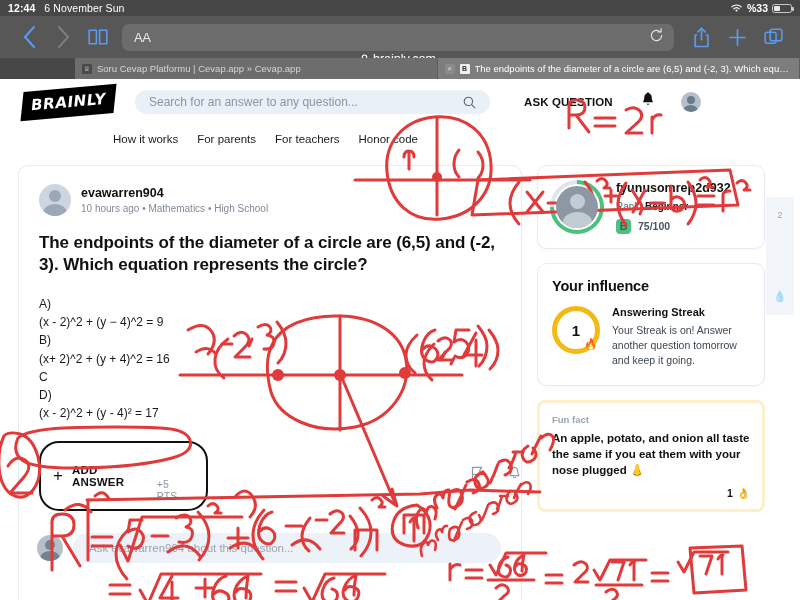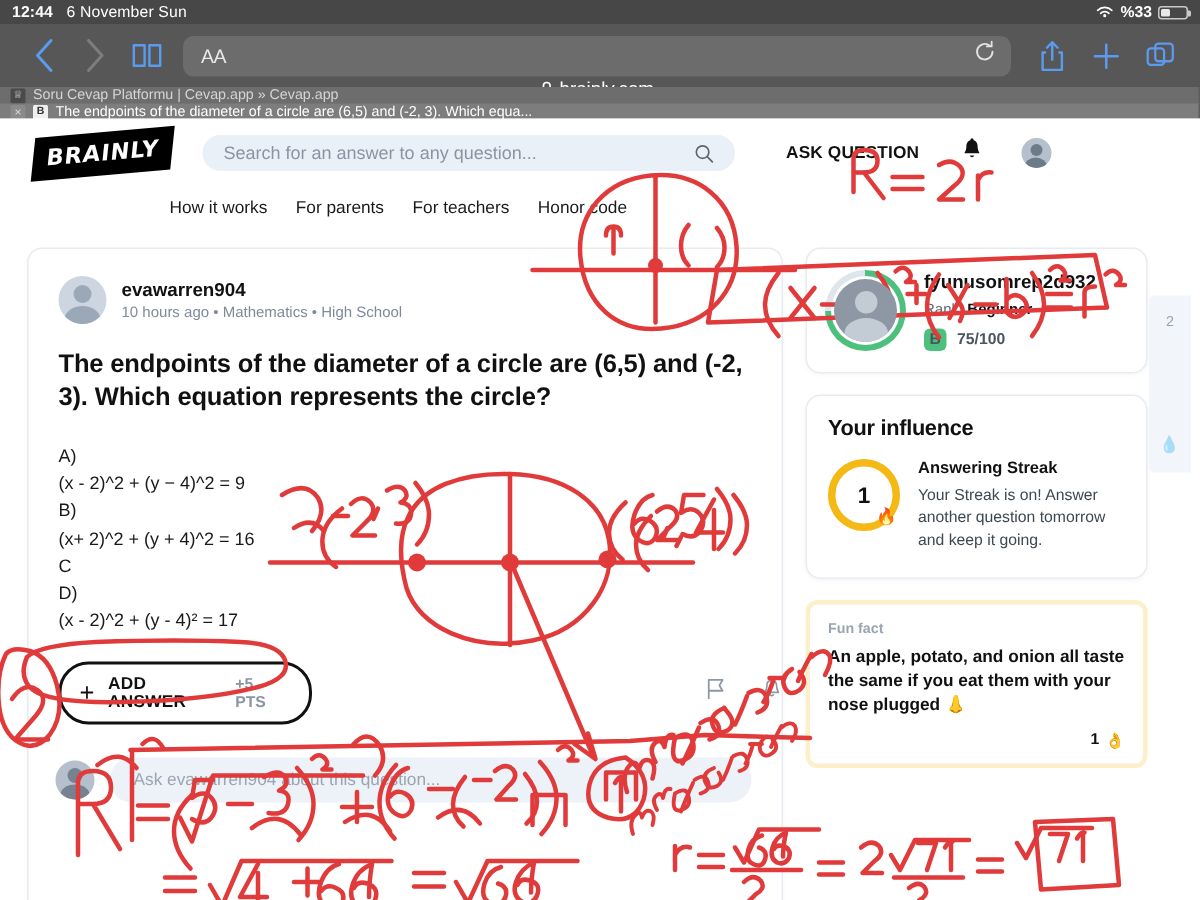--- a/index.html
+++ b/index.html
@@ -51,21 +51,21 @@
     align-items: center; justify-content: center; gap: 4px;
     color: #ffffff; font-size: 12.5px; margin-top: 44px;
   }
   .url-reload { margin-left: auto; margin-right: 10px; color: #e2e2e2; z-index:2;}
   .tb-right { display: flex; align-items: center; gap: 2px; margin-right: 10px; }
   .tb-right > div { width: 34px; display:flex; align-items:center; justify-content:center; color:#5a9bf0;}
 
   
   .tabstrip {
     position: absolute; top: 58px; left: 0; width: 800px; height: 21px;
-    background: #6d6d6d; display: flex; align-items: stretch; flex-direction: column;
+    background: #6d6d6d; display: flex; align-items: stretch;
   }
   .tabstrip .spacer { width: 75px; background: #474747; }
   .tab {
     flex: 1; display: flex; align-items: center; gap: 5px;
     font-size: 9.5px; padding: 0 7px; min-width: 0;
     border-right: 1px solid #5d5d5d;
   }
   .tab.inactive { background: #6d6d6d; color: #d5d5d5; }
   .tab.active { background: #7d7d7d; color: #ffffff; }
   .tab .fav {
@@ -150,21 +150,21 @@
   }
   .q-options { margin: 18px 20px 0; font-size: 12px; color: #1a1a1a; line-height: 1.52; }
   .addrow { display: flex; align-items: center; padding: 18px 0 0 20px; gap: 18px; }
   .add-btn {
     display: flex; align-items: center; gap: 9px;
     border: 2px solid #111; border-radius: 20px; padding: 7px 16px 7px 12px;
     background: #ffffff;
   }
   .add-btn .plus { font-size: 17px; line-height: 1; color: #111; font-weight: 300;}
   .add-btn .lbl { font-size: 11.5px; font-weight: bold; color: #111; letter-spacing:0.2px;}
-  .add-btn .pts { font-size: 10.5px; font-weight: bold; color: #8a95a3; }
+  .add-btn .pts { font-size: 10.5px; font-weight: normal; color: #8a95a3; margin-top: 28px; }
   .act-icons { margin-left: 245px; display: flex; gap: 24px; color: #8c98a6; }
   .commentrow { display: flex; align-items: center; gap: 10px; padding: 22px 20px 0 18px; }
   .avatar-c { width: 26px; height: 26px; border-radius:50%; background:#b6c0cc; position:relative; overflow:hidden; flex:none;}
   .avatar-c::before{content:"";position:absolute;left:8px;top:5px;width:10px;height:10px;border-radius:50%;background:#76828f;}
   .avatar-c::after{content:"";position:absolute;left:3px;top:16px;width:20px;height:15px;border-radius:50% 50% 0 0;background:#76828f;}
   .comment-input {
     flex: 1; height: 30px; background: #edf2f8; border-radius: 16px;
     display: flex; align-items: center; padding-left: 16px;
     font-size: 11.5px; color: #9aa5b1;
   }

